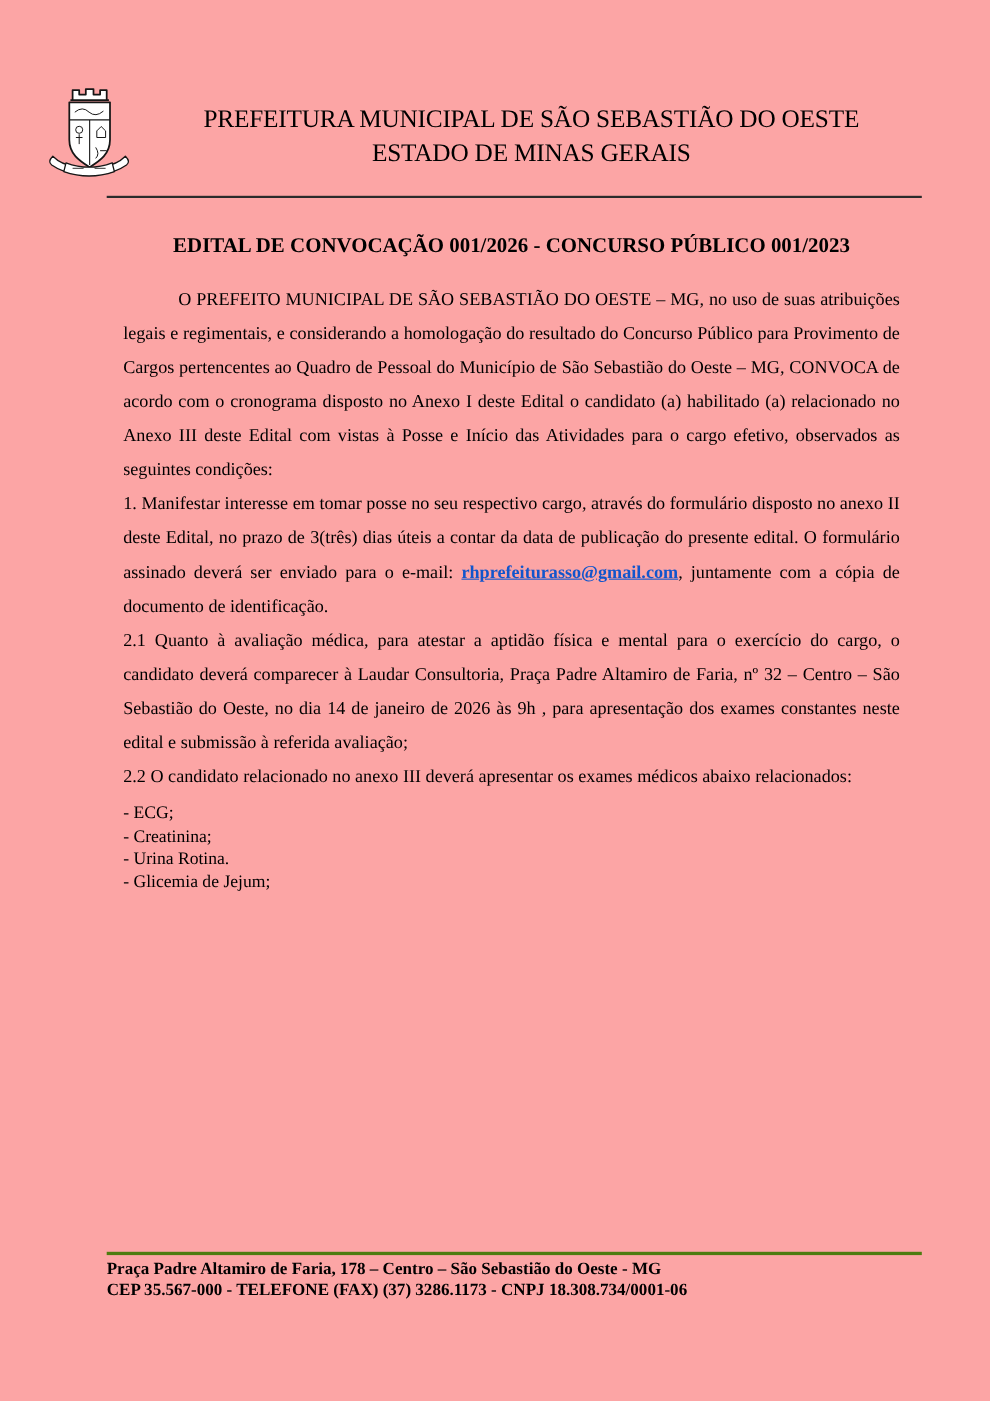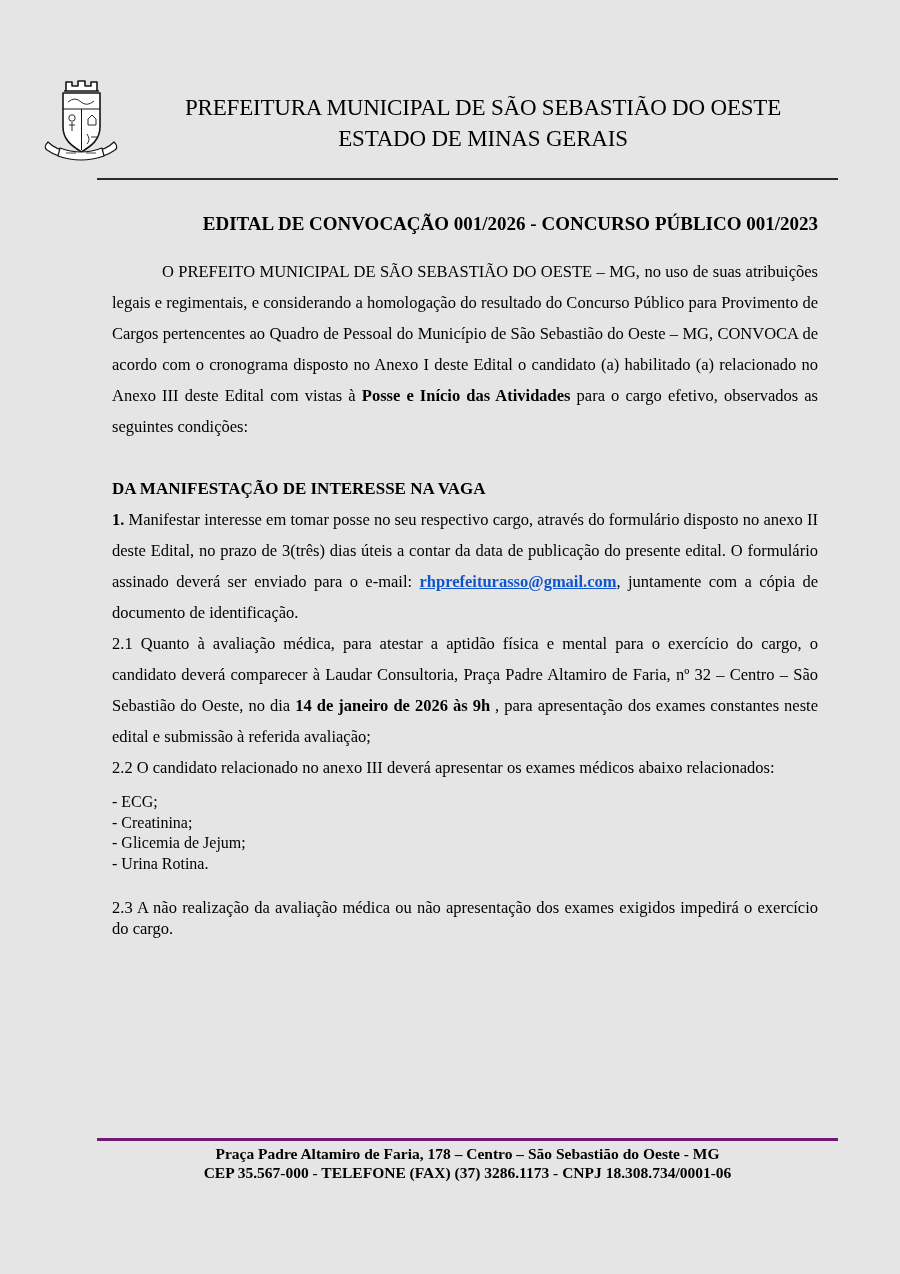--- a/index.html
+++ b/index.html
@@ -1,20 +1,20 @@
 <!DOCTYPE html>
 <html lang="pt"><head>
 <meta charset="utf-8">
 <style>
   html, body { margin: 0; padding: 0; background: #ffffff; }
   .page {
     position: relative;
     width: 900px;
     height: 1274px;
-    background: #e5e5e5;
+    background: #fca5a5;
     font-family: "Liberation Serif", serif;
     color: #000000;
     overflow: hidden;
   }
 
   
   .header {
     display: flex;
     align-items: flex-start;
     padding: 74px 60px 0 36px;
@@ -30,40 +30,40 @@
   }
   .header-rule {
     border: none;
     border-top: 2px solid #2b2b2b;
     margin: 10px 62px 0 97px;
   }
 
   
   .content { margin: 0 82px 0 112px; }
   .doc-title {
-    text-align: right;
+    text-align: center;
     font-weight: 700;
     font-size: 19px;
     line-height: 26px;
     margin: 31px 0 16px 0;
   }
   .para {
     font-size: 16.5px;
     line-height: 31px;
     text-align: justify;
     margin: 0;
   }
   .intro { margin-top: 19px; text-indent: 50px; }
   .sec-heading {
     font-size: 17px;
     font-weight: 700;
     line-height: 31px;
     margin: 31px 0 0 0;
   }
-  .b { font-weight: 700; }
+  .b { font-weight: 400; }
   .email-link {
     font-weight: 700;
     margin-top: 33px;
   }
   .exam-list {
     list-style: none;
     margin: 9px 0 0 0;
     padding: 0;
     font-size: 16px;
     line-height: 20.5px;
@@ -74,22 +74,21 @@
     line-height: 21px;
     text-align: justify;
   }
 
   
   .footer {
     position: absolute;
     left: 97px;
     right: 62px;
     top: 1138px;
-    border-top: 3px solid #701a75;
-    text-align: center;
+    border-top: 3px solid #4d7c0f;
     font-weight: 700;
     font-size: 15.5px;
     line-height: 18.5px;
     padding-top: 4px;
   }
 </style>
 </head>
 <body>
 
 <div class="page">
@@ -126,38 +125,36 @@
     </div>
   </div>
   <hr class="header-rule">
 
   <div class="content">
 
     <div class="doc-title">EDITAL DE CONVOCAÇÃO 001/2026 - CONCURSO PÚBLICO 001/2023</div>
 
     <p class="para intro"><span>O PREFEITO MUNICIPAL DE SÃO SEBASTIÃO DO OESTE – MG, no uso de suas atribuições legais e regimentais, e considerando a homologação do resultado do Concurso Público para Provimento de Cargos pertencentes ao Quadro de Pessoal do Município de São Sebastião do Oeste – MG, CONVOCA de acordo com o cronograma disposto no Anexo I deste Edital o candidato (a) habilitado (a) relacionado no Anexo III  deste Edital com vistas à </span><span class="b">Posse e Início das Atividades</span><span> para o cargo efetivo, observados as seguintes condições:</span></p>
 
-    <div class="sec-heading">DA MANIFESTAÇÃO DE INTERESSE NA VAGA</div>
 
     <p class="para"><span class="b">1.</span><span>  Manifestar interesse em tomar posse no seu respectivo cargo, através do formulário disposto no anexo II deste Edital, no prazo de 3(três) dias úteis a contar da data de publicação do presente edital. O formulário assinado deverá ser enviado para o e-mail: </span><a href="#" class="email-link" style="color:#1155CC">rhprefeiturasso@gmail.com</a><span>, juntamente com a cópia de documento de identificação.</span></p>
 
 
 
     <p class="para"><span>2.1 Quanto à avaliação médica, para atestar a aptidão física e mental para o exercício do cargo, o candidato deverá comparecer à Laudar Consultoria, Praça Padre Altamiro de Faria, nº 32 – Centro – São Sebastião do Oeste, no dia </span><span class="b">14 de janeiro de 2026 às 9h</span><span> , para apresentação dos exames constantes neste edital e submissão à referida avaliação;</span></p>
 
     <p class="para">2.2 O candidato relacionado no anexo III deverá apresentar os exames médicos abaixo relacionados:</p>
 
     <ul class="exam-list">
       <li>- ECG;</li>
       <li>- Creatinina;</li>
+      <li>- Urina Rotina.</li>
       <li>- Glicemia de Jejum;</li>
-      <li>- Urina Rotina.</li>
     </ul>
 
-    <p class="p23">2.3 A não realização da avaliação médica ou não apresentação dos exames exigidos impedirá o exercício do cargo.</p>
 
   </div>
 
   <div class="footer">
     <div>Praça Padre Altamiro de Faria, 178 – Centro – São Sebastião do Oeste - MG</div>
     <div>CEP 35.567-000 - TELEFONE (FAX) (37) 3286.1173 - CNPJ 18.308.734/0001-06</div>
   </div>
 
 </div>
 

